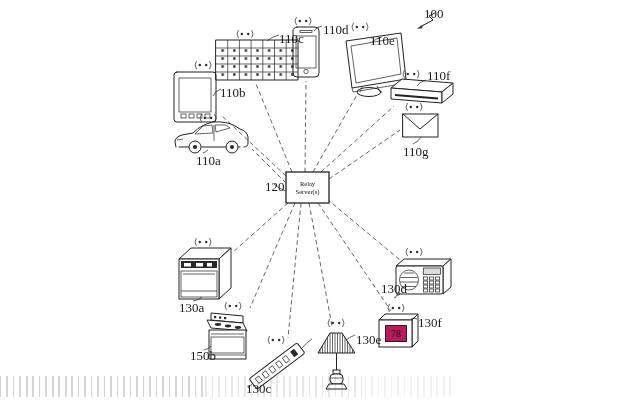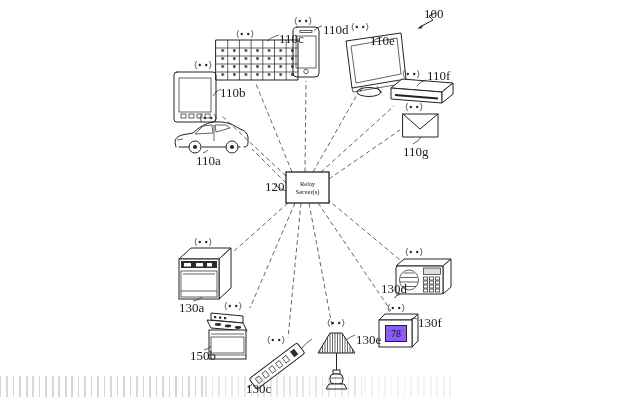--- a/index.html
+++ b/index.html
@@ -6,21 +6,21 @@
   .canvas{position:relative;width:640px;height:400px;background:#ffffff;overflow:hidden;
           font-family:"Liberation Serif",serif;}
   .canvas svg{position:absolute;left:0;top:0;}
   .ref{position:absolute;font-size:13px;color:#1b1b1b;white-space:nowrap;}
   .fig-ref{font-size:13px;}
   .relay-label{position:absolute;left:286px;top:172px;width:43px;height:31px;display:flex;
           flex-direction:column;align-items:center;justify-content:center;text-align:center;
           font-size:6.5px;line-height:1.2;color:#111;}
   .thermo{position:absolute;left:385px;top:325px;width:20px;height:15px;border:1.3px solid #222;
           display:flex;align-items:center;justify-content:center;font-size:10px;color:#111;
-          background:#8b5cf6;}
+          background:#be185d;}
   .band{position:absolute;top:376px;height:21px;
         background:repeating-linear-gradient(90deg,#444 0 1.5px,transparent 1.5px 6.5px);}
   .b1{left:0;width:205px;opacity:.22}
   .b2{left:205px;width:160px;opacity:.13}
   .b3{left:365px;width:90px;opacity:.07}
   
   .ln{stroke:#222;fill:none;stroke-width:1;stroke-linecap:round;stroke-linejoin:round;}
   .thin{stroke:#222;fill:none;stroke-width:.7;}
   .fl{fill:#2a2a2a;stroke:none;}
   .wh{fill:#fff;stroke:#222;stroke-width:1;}

